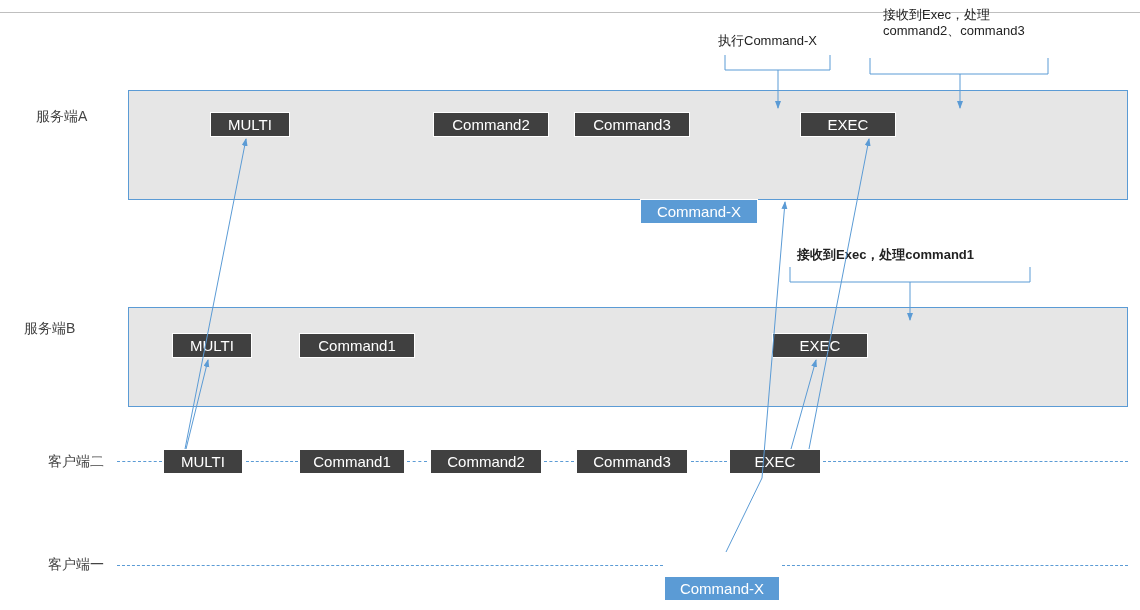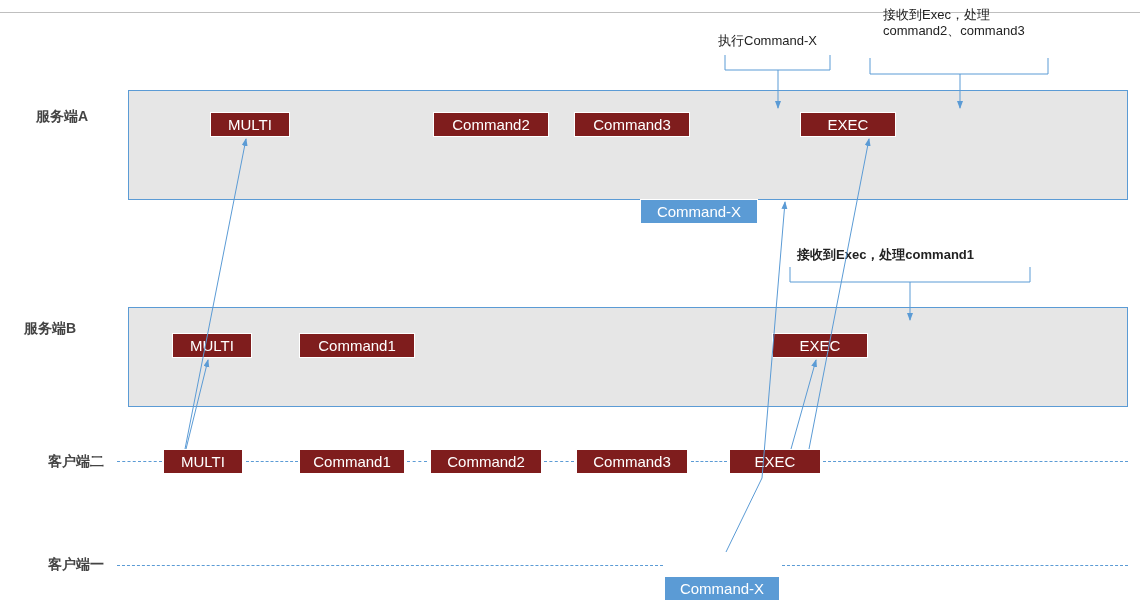--- a/index.html
+++ b/index.html
@@ -27,25 +27,24 @@
     border-top: 1px solid #bfbfbf;
   }
   .server-box {
     position: absolute;
     background: #e6e6e6;
     border: 1px solid #5b9bd5;
   }
   .label {
     position: absolute;
     color: #444;
-    font-weight: bold;
   }
   .obox {
     position: absolute;
-    background: #7f1d1d;
+    background: #404040;
     border: 1.5px solid #fff;
     color: #fff;
     text-align: center;
     line-height: 23px;
     font-size: 15px;
     height: 25px;
     white-space: nowrap;
   }
   .bbox {
     position: absolute;

